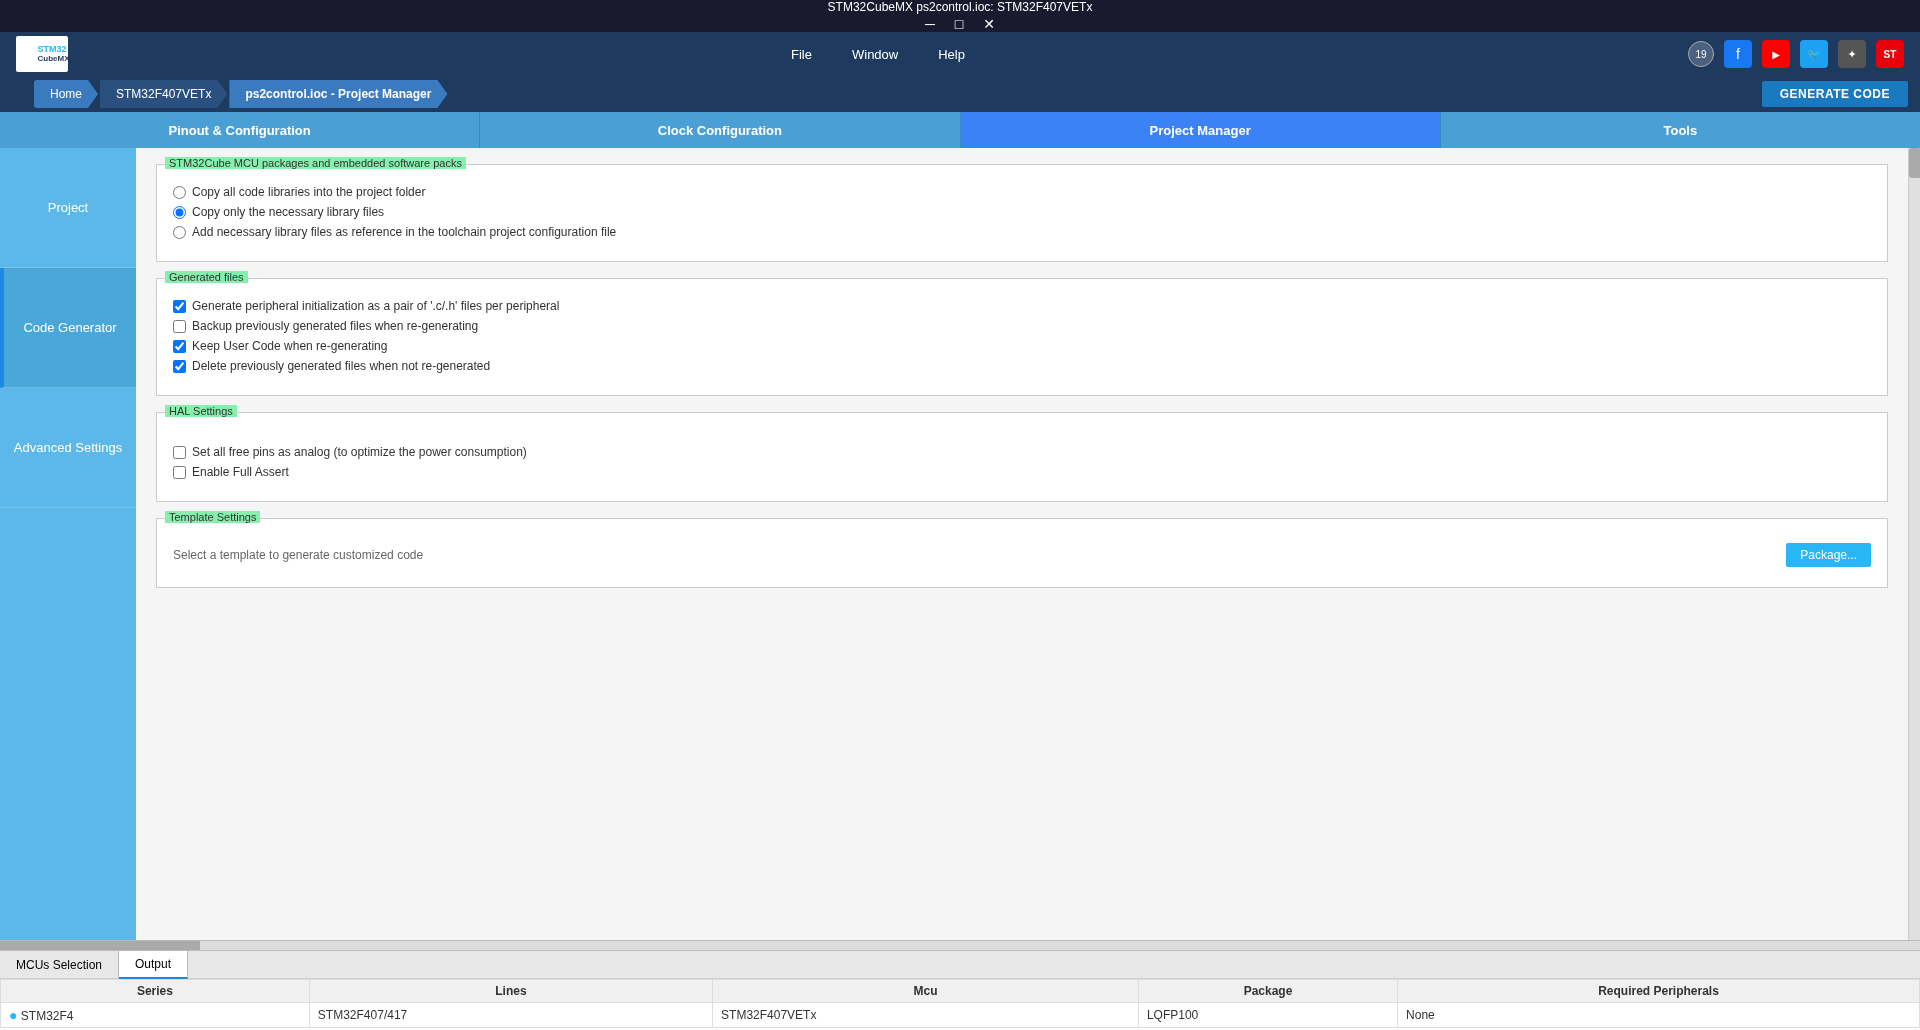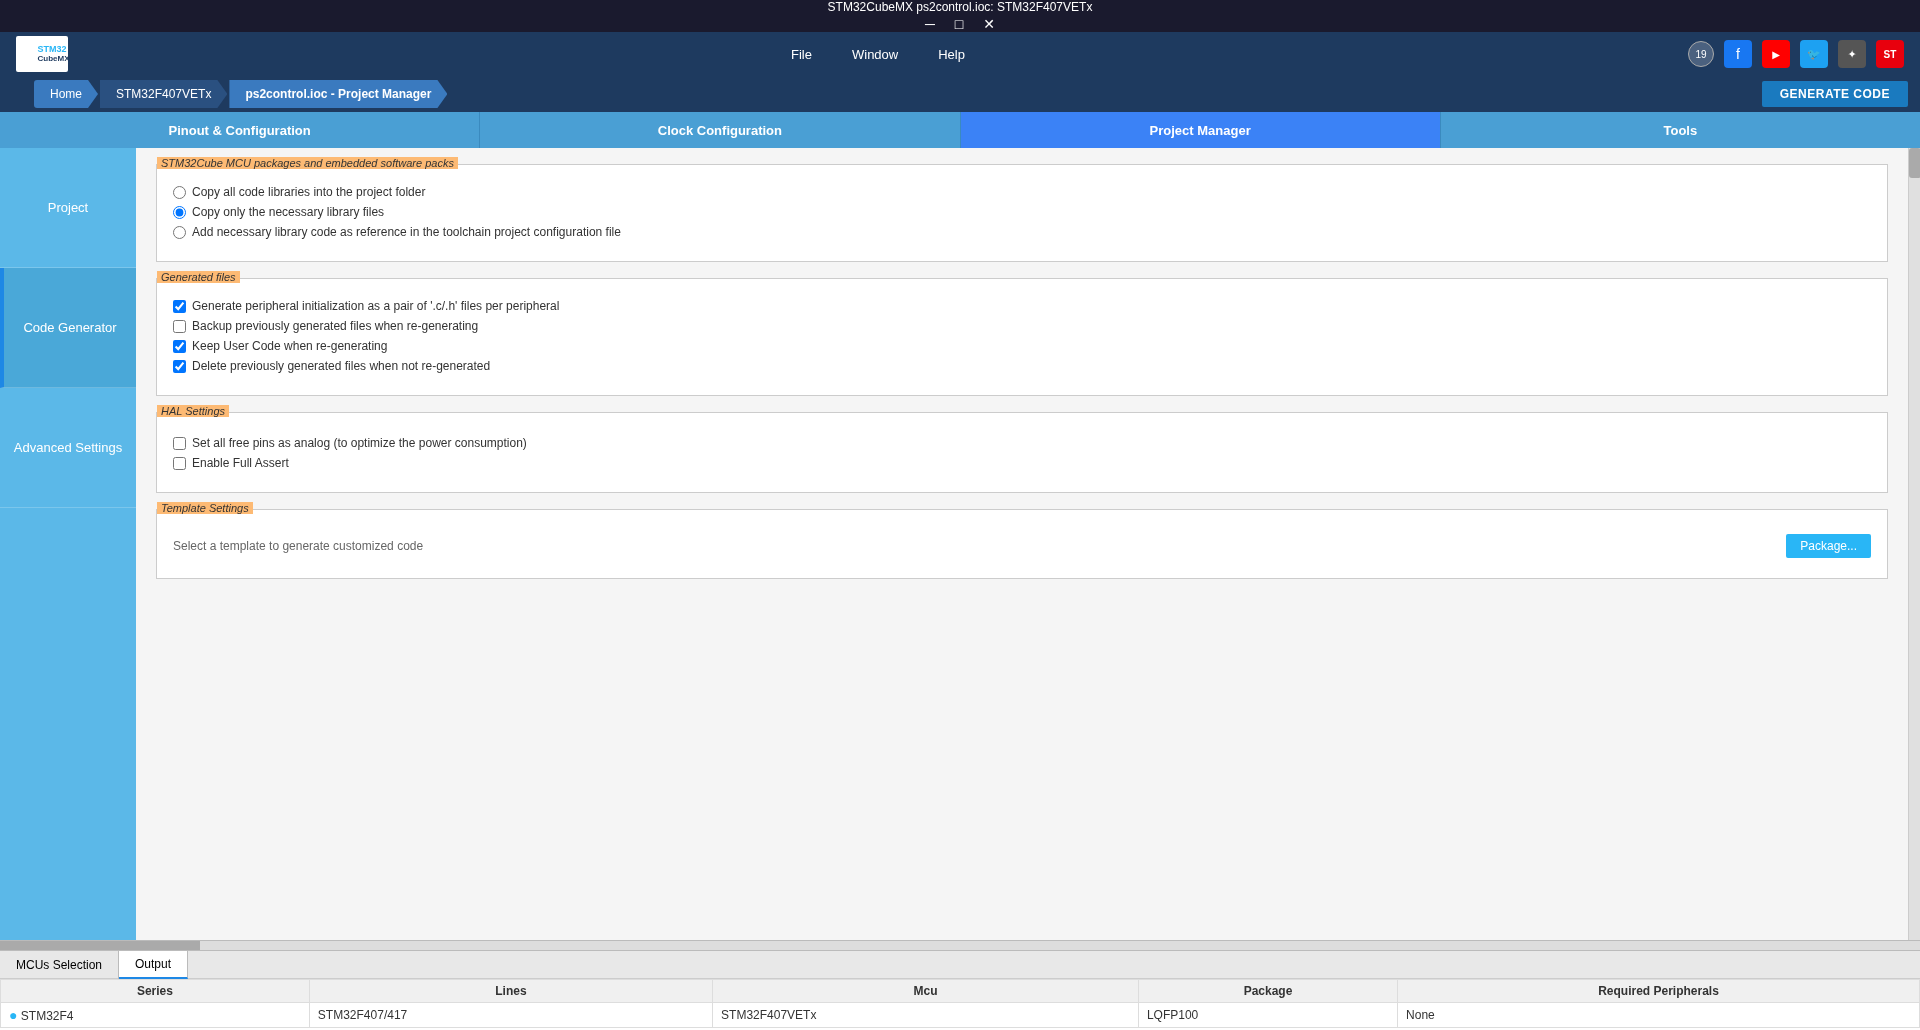--- a/index.html
+++ b/index.html
@@ -145,26 +145,25 @@
     .settings-group {
       border: 1px solid #ccc;
       background: white;
       margin-bottom: 16px;
       padding: 12px 16px 16px;
       position: relative;
     }
     .group-title {
       position: absolute;
       top: -8px;
-      left: 0;
-      background: #fdba74;
+      left: 8px;
+      background: #86efac;
       padding: 0 4px;
       font-size: 11px;
       color: #333;
-      font-style: italic;
     }
 
     .radio-row, .checkbox-row {
       display: flex;
       align-items: center;
       gap: 6px;
       margin: 6px 0;
       font-size: 12px;
       color: #333;
     }
@@ -312,21 +311,21 @@
         <div class="radio-row">
           <input type="radio" name="lib_option" style="">
           <label>Copy all code libraries into the project folder</label>
         </div>
         <div class="radio-row">
           <input type="radio" name="lib_option" checked="" style="">
           <label>Copy only the necessary library files</label>
         </div>
         <div class="radio-row">
           <input type="radio" name="lib_option" style="">
-          <label>Add necessary library code as reference in the toolchain project configuration file</label>
+          <label>Add necessary library files as reference in the toolchain project configuration file</label>
         </div>
       </div>
     </div>
 
     <div class="settings-group">
       <div class="group-title">Generated files</div>
       <div style="margin-top:8px;">
         <div class="checkbox-row">
           <input type="checkbox" checked="" style="">
           <label>Generate peripheral initialization as a pair of '.c/.h' files per peripheral</label>
@@ -341,21 +340,21 @@
         </div>
         <div class="checkbox-row">
           <input type="checkbox" checked="" style="">
           <label>Delete previously generated files when not re-generated</label>
         </div>
       </div>
     </div>
 
     <div class="settings-group hal-group">
       <div class="group-title">HAL Settings</div>
-      <div style="margin-top:11px;">
+      <div style="margin-top:20px;">
         <div class="checkbox-row">
           <input type="checkbox" style="">
           <label>Set all free pins as analog (to optimize the power consumption)</label>
         </div>
         <div class="checkbox-row">
           <input type="checkbox" style="">
           <label>Enable Full Assert</label>
         </div>
       </div>
     </div>

